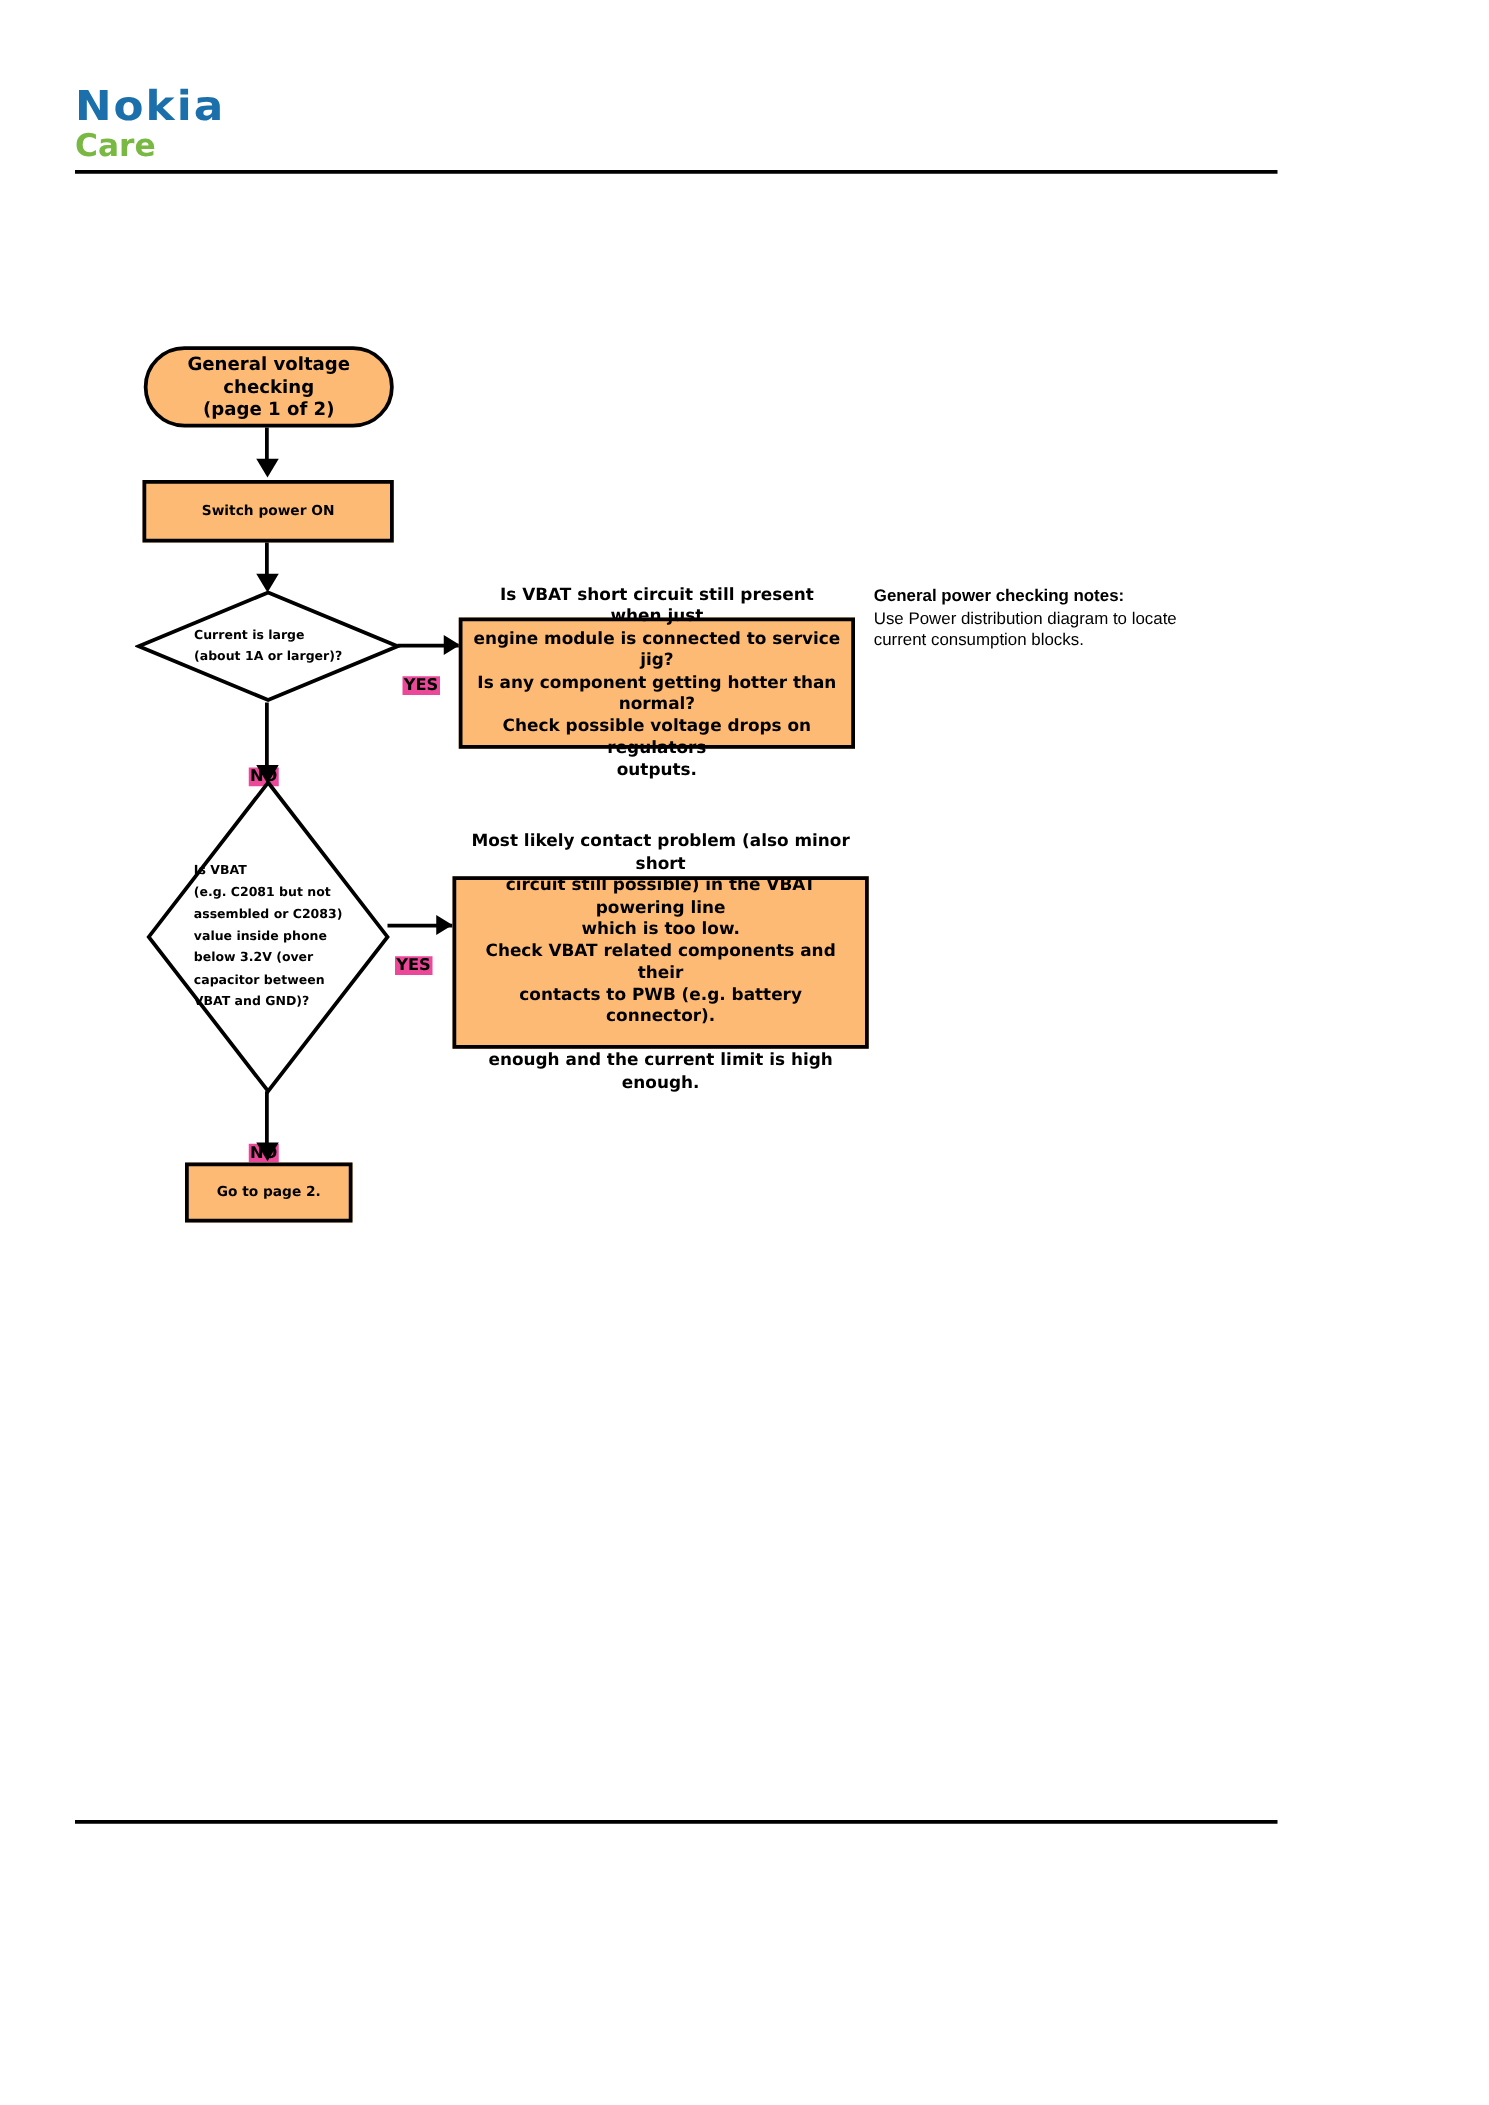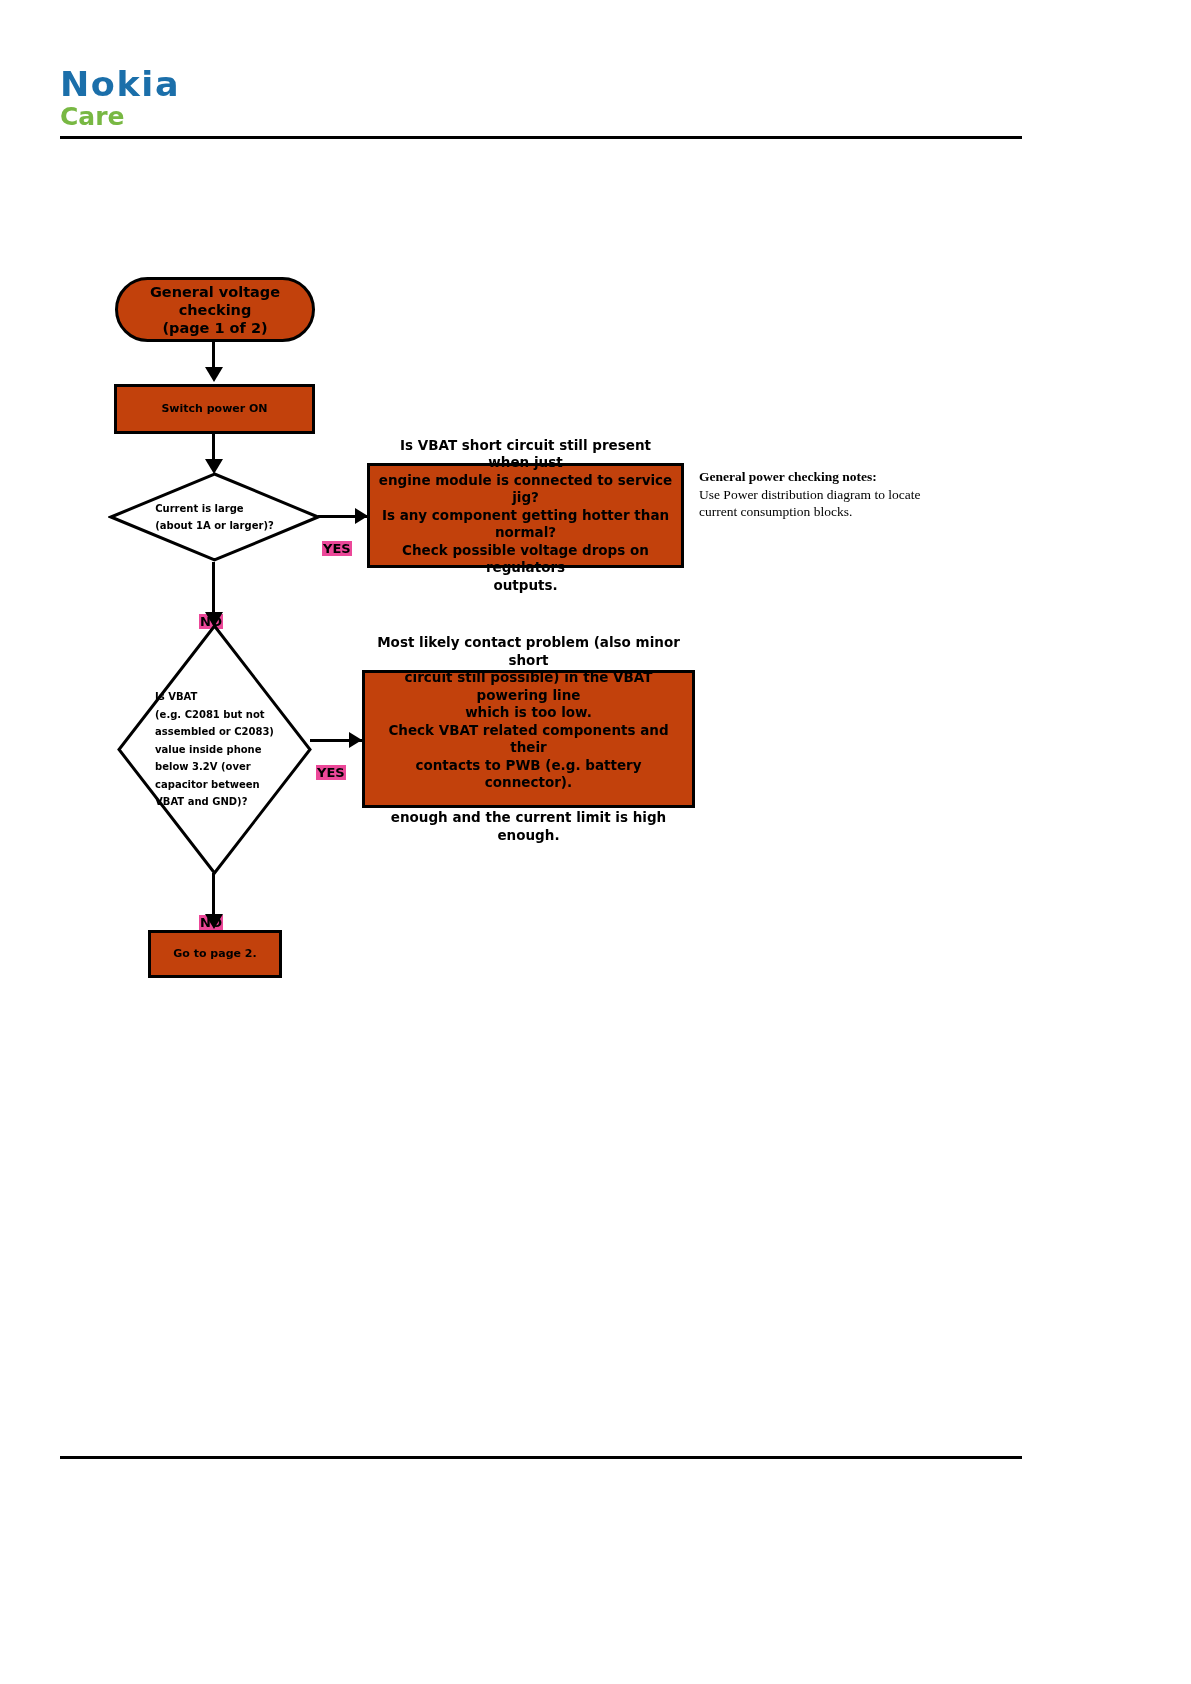--- a/index.html
+++ b/index.html
@@ -83,21 +83,21 @@
 
   .node {
     position: absolute;
     display: flex;
     align-items: center;
     justify-content: center;
     text-align: center;
     font-family: "DejaVu Sans", sans-serif;
     font-weight: 700;
     color: #000;
-    background: #c2410c;
+    background: #fdba74;
   }
 
   
   .terminal {
     border: 3px solid #000;
     border-radius: 48px;
     font-size: 14.5px;
     line-height: 18px;
   }
 
@@ -107,20 +107,21 @@
     font-size: 11px;
     line-height: 18px;
   }
 
   
   .textbox {
     border: 3px solid #000;
     font-size: 13.5px;
     line-height: 17.5px;
     padding: 6px 8px;
+    margin-top: 31px;
   }
 
   
   .decision {
     position: absolute;
   }
   .decision svg {
     position: absolute;
     left: 0; top: 0;
     display: block;
@@ -173,21 +174,21 @@
     color: #000;
     background: #ec4899;
     padding: 0 1px;
     white-space: nowrap;
     margin-top: 32px;
   }
 
   
   .notes {
     position: absolute;
-    font-family: Liberation Serif, serif;
+    font-family: Liberation Sans, sans-serif;
     font-size: 13.5px;
     line-height: 17.5px;
     color: #000;
   }
   .notes .notes-title {
     font-weight: 700;
   }
   .notes .notes-body {
     font-weight: 400;
   }

